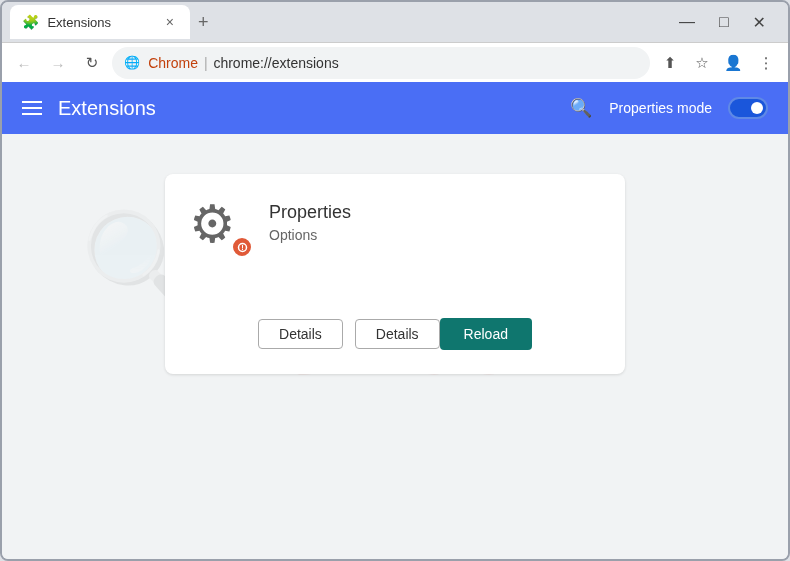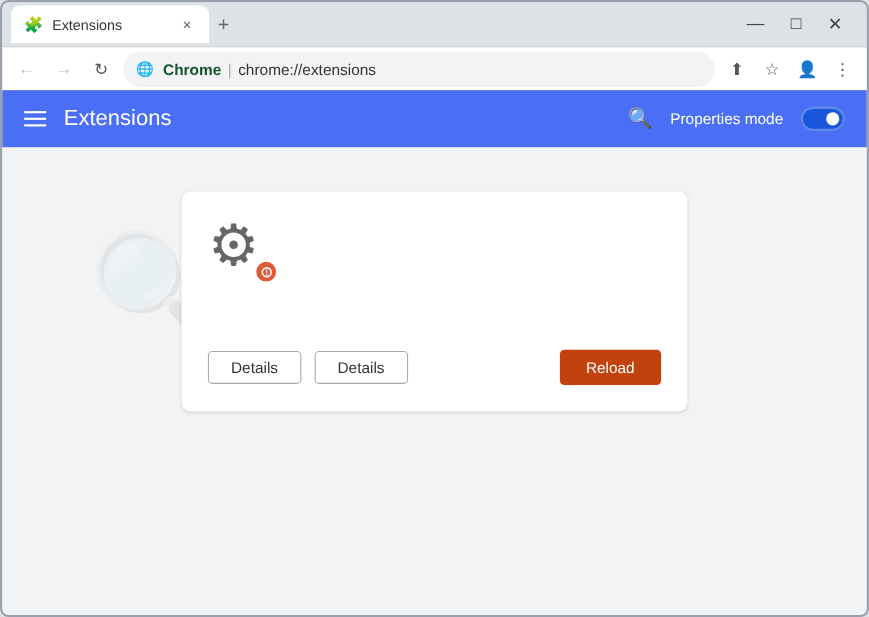--- a/index.html
+++ b/index.html
@@ -99,21 +99,21 @@
       display: flex;
       align-items: center;
       background: #f1f3f4;
       border-radius: 20px;
       padding: 5px 12px;
       gap: 8px;
       height: 32px;
     }
     .address-icon { font-size: 13px; color: #555; }
     .address-text { font-size: 14px; color: #333; flex: 1; }
-    .address-chrome { color: #14532d; font-weight: 700; }
+    .address-chrome { color: #c2410c; font-weight: 400; }
     .address-sep { color: #aaa; margin: 0 2px; }
     .nav-actions {
       display: flex;
       align-items: center;
       gap: 4px;
     }
 
     
     .ext-header {
       display: flex;
@@ -271,41 +271,41 @@
       font-weight: 500;
       color: #333;
     }
     .ext-desc {
       font-size: 14px;
       color: #666;
     }
     .ext-card-bottom {
       display: flex;
       align-items: center;
-      justify-content: space-between;
+      justify-content: center;
       margin-top: 24px;
     }
     .ext-buttons-left {
       display: flex;
       gap: 12px;
     }
     .btn-outline {
       padding: 6px 20px;
       border: 1px solid #aaa;
       border-radius: 4px;
       background: white;
       font-size: 14px;
       color: #333;
       cursor: pointer;
     }
     .btn-primary {
       padding: 8px 24px;
       border: none;
       border-radius: 4px;
-      background: #c2410c;
+      background: #0f766e;
       color: white;
       font-size: 14px;
       font-weight: 500;
       cursor: pointer;
     }
   </style>
 </head>
 <body>
 
 <div class="title-bar">
@@ -369,20 +369,24 @@
       <div class="ext-icon-wrapper">
         <span class="gear-icon">⚙</span>
         <div class="badge-icon">
           <svg width="11" height="11" viewBox="0 0 11 11" fill="none">
             <circle cx="5.5" cy="5.5" r="4" stroke="white" stroke-width="1.5"></circle>
             <rect x="5" y="3" width="1" height="3.5" fill="white"></rect>
             <rect x="5" y="7" width="1" height="1" fill="white"></rect>
           </svg>
         </div>
       </div>
+      <div class="ext-info">
+        <span class="ext-name">Properties</span>
+        <span class="ext-desc">Options</span>
+      </div>
     </div>
     <div class="ext-card-bottom">
       <div class="ext-buttons-left">
         <button class="btn-outline">Details</button>
         <button class="btn-outline">Details</button>
       </div>
       <button class="btn-primary">Reload</button>
     </div>
   </div>
 </div>

